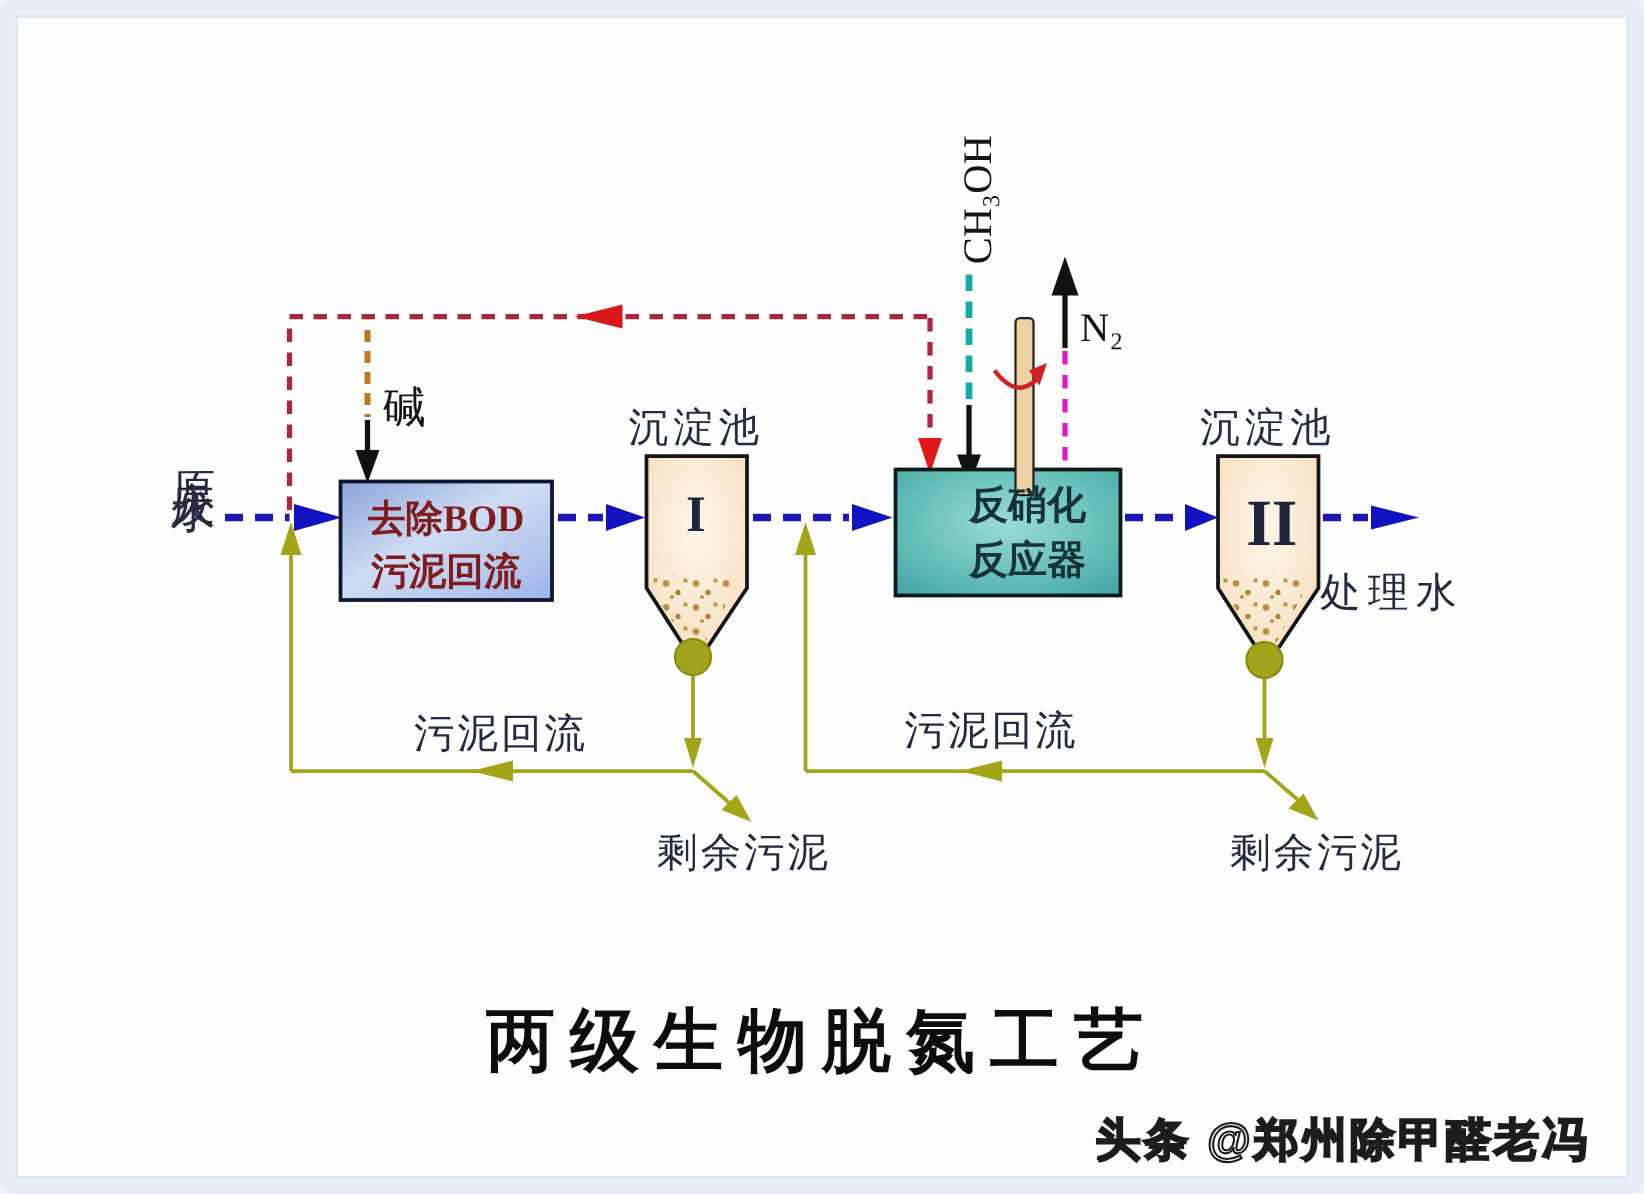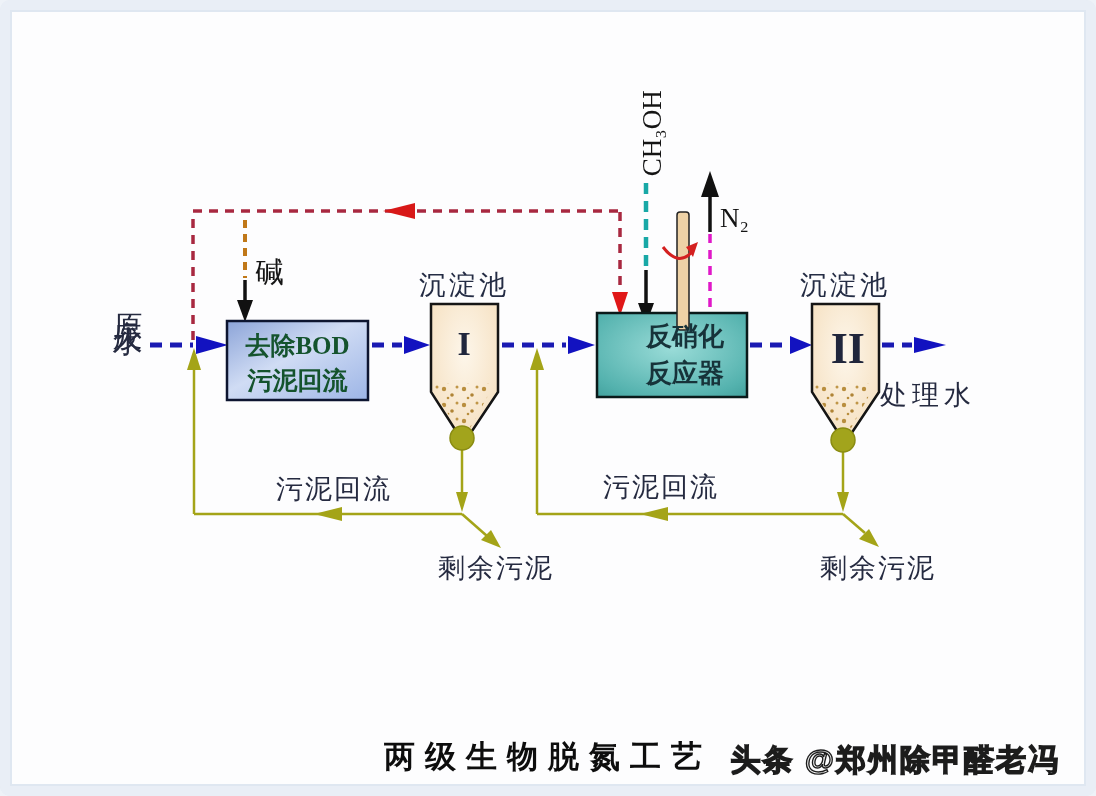--- a/index.html
+++ b/index.html
@@ -134,21 +134,21 @@
 
     <path d="M812,304 L879,304 L879,392 L851,434 L845,444 L839,434 L812,392 Z" fill="url(#gradTank)" stroke="#151515" stroke-width="2.5"></path>
     <path d="M815,383 H876 L850,430 L845,440 L840,430 L815,393 Z" fill="url(#sludgeDots)" stroke="none"></path>
     <circle cx="843" cy="440" r="12" fill="#a2a41c" stroke="#8a8c12" stroke-width="1.5"></circle>
   </svg>
 
   <div class="lbl vert" style="left:112px;top:290px;font-size:30px;letter-spacing:6px;">原废水</div>
 
   <div class="lbl" style="left:255px;top:257px;font-size:29px;color:#161616;">碱</div>
 
-  <div class="boxtext" style="left:227px;top:321px;width:141px;height:84px;font-size:25px;color:#14532d;font-weight:600;">
+  <div class="boxtext" style="left:227px;top:321px;width:141px;height:84px;font-size:25px;color:#7f1d1d;font-weight:600;">
     <span>去除BOD</span>
     <span>污泥回流</span>
   </div>
 
   <div class="lbl" style="left:415px;top:271px;width:98px;text-align:center;font-size:27px;letter-spacing:3px;color:#242c44;">沉淀池</div>
   <div class="lbl" style="left:446px;top:326px;width:36px;text-align:center;font-size:34px;font-weight:700;color:#20263c;">I</div>
 
   <div class="lbl" style="left:592px;top:119px;width:120px;text-align:center;font-size:27px;color:#141414;transform:rotate(-90deg);">CH₃OH</div>
 
   <div class="lbl" style="left:720px;top:204px;font-size:27px;color:#141414;">N₂</div>
@@ -162,17 +162,17 @@
   <div class="lbl" style="left:823px;top:326px;width:42px;text-align:right;font-size:44px;font-weight:700;color:#20263c;">II</div>
 
   <div class="lbl" style="left:880px;top:356px;font-size:27px;letter-spacing:5px;margin-top:25px;">处理水</div>
 
   <div class="lbl" style="left:276px;top:475px;font-size:27px;letter-spacing:2px;">污泥回流</div>
   <div class="lbl" style="left:438px;top:554px;font-size:27px;letter-spacing:2px;">剩余污泥</div>
 
   <div class="lbl" style="left:603px;top:473px;font-size:27px;letter-spacing:2px;">污泥回流</div>
   <div class="lbl" style="left:820px;top:554px;font-size:27px;letter-spacing:2px;">剩余污泥</div>
 
-  <div class="title" style="top:736px;font-size:31px;">两级生物脱氮工艺</div>
+  <div class="title" style="top:663px;font-size:46px;">两级生物脱氮工艺</div>
 
   <div class="wm1" style="right:36px;top:740px;font-size:30px;margin-left:28px;">头条 @郑州除甲醛老冯</div>
 
 </div>
 
 </body></html>

